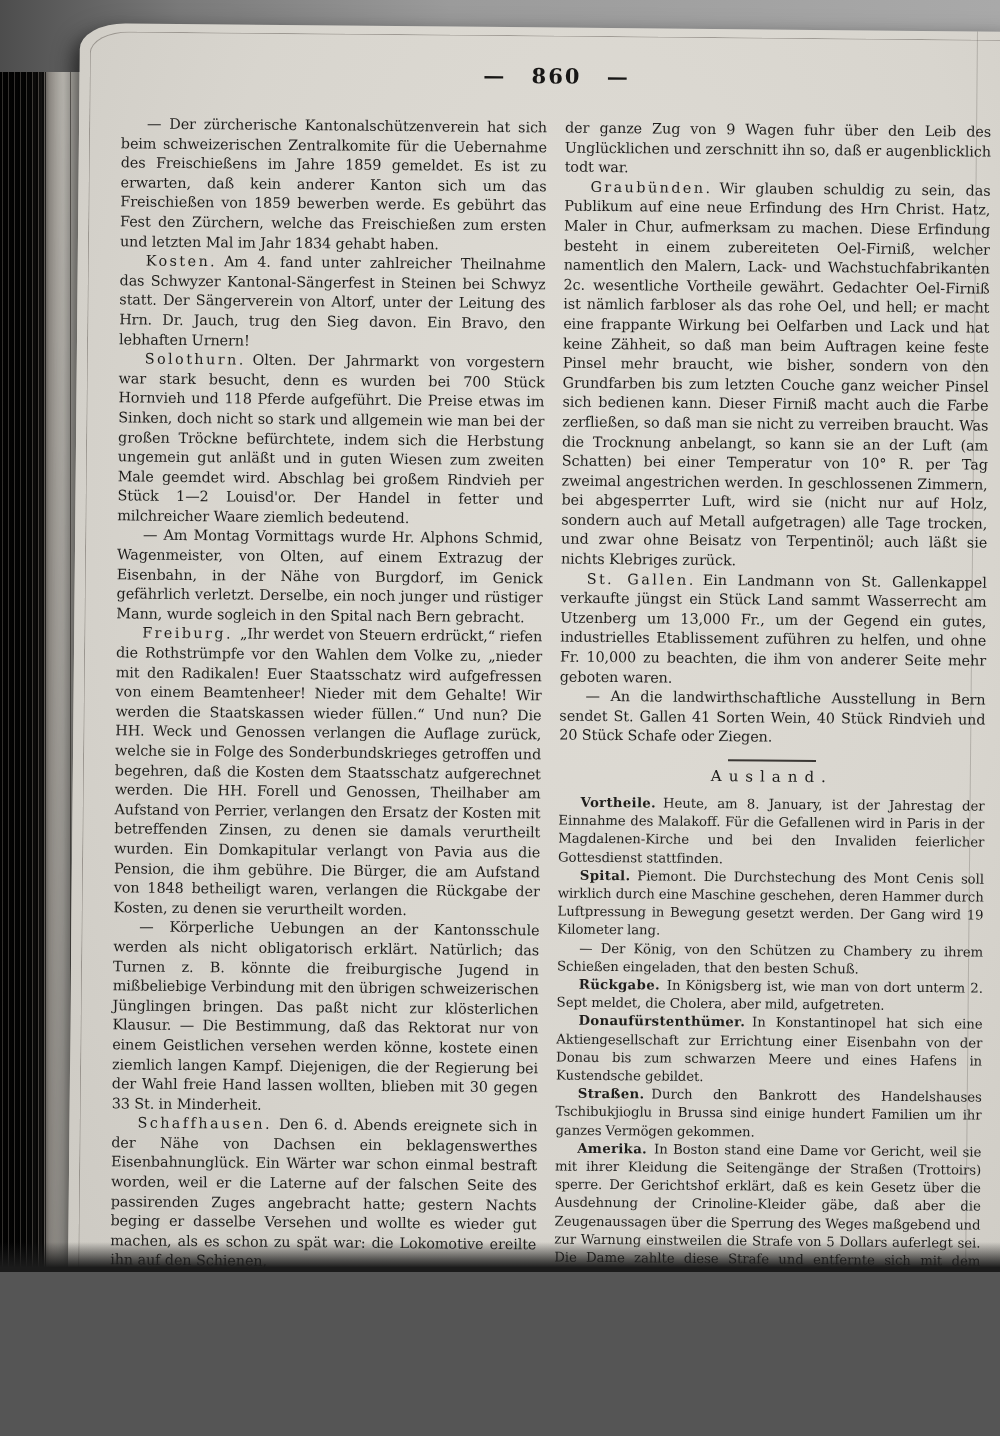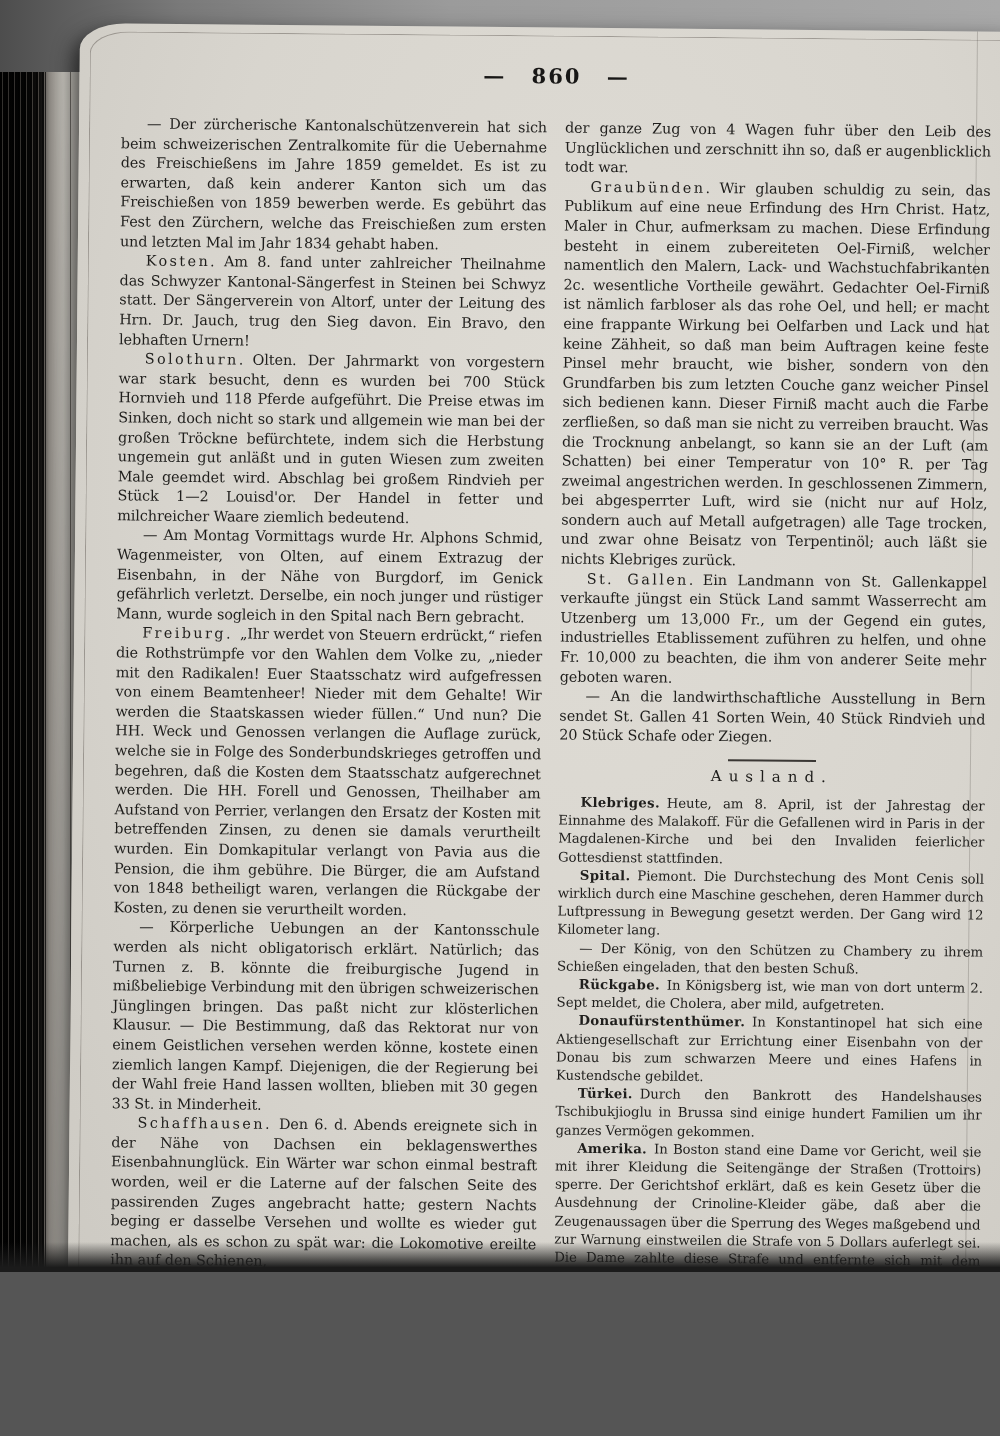--- a/index.html
+++ b/index.html
@@ -71,44 +71,44 @@
 
   <div class="page">
     <div class="page-inner">
 
       <div class="page-number">— 860 —</div>
 
       <div class="columns">
 
         <div class="col">
           <p class="para"><span class="dateline"></span><span>— Der zürcherische Kantonalschützenverein hat sich beim schweizerischen Zentralkomite für die Uebernahme des Freischießens im Jahre 1859 gemeldet. Es ist zu erwarten, daß kein anderer Kanton sich um das Freischießen von 1859 bewerben werde. Es gebührt das Fest den Zürchern, welche das Freischießen zum ersten und letzten Mal im Jahr 1834 gehabt haben.</span></p>
-          <p class="para"><span class="dateline">Kosten.</span><span>Am 8. fand unter zahlreicher Theilnahme das Schwyzer Kantonal-Sängerfest in Steinen bei Schwyz statt. Der Sängerverein von Altorf, unter der Leitung des Hrn. Dr. Jauch, trug den Sieg davon. Ein Bravo, den lebhaften Urnern!</span></p>
+          <p class="para"><span class="dateline">Kosten.</span><span>Am 4. fand unter zahlreicher Theilnahme das Schwyzer Kantonal-Sängerfest in Steinen bei Schwyz statt. Der Sängerverein von Altorf, unter der Leitung des Hrn. Dr. Jauch, trug den Sieg davon. Ein Bravo, den lebhaften Urnern!</span></p>
           <p class="para"><span class="dateline">Solothurn.</span><span>Olten. Der Jahrmarkt von vorgestern war stark besucht, denn es wurden bei 700 Stück Hornvieh und 118 Pferde aufgeführt. Die Preise etwas im Sinken, doch nicht so stark und allgemein wie man bei der großen Tröckne befürchtete, indem sich die Herbstung ungemein gut anläßt und in guten Wiesen zum zweiten Male geemdet wird. Abschlag bei großem Rindvieh per Stück 1—2 Louisd'or. Der Handel in fetter und milchreicher Waare ziemlich bedeutend.</span></p>
           <p class="para"><span class="dateline"></span><span>— Am Montag Vormittags wurde Hr. Alphons Schmid, Wagenmeister, von Olten, auf einem Extrazug der Eisenbahn, in der Nähe von Burgdorf, im Genick gefährlich verletzt. Derselbe, ein noch junger und rüstiger Mann, wurde sogleich in den Spital nach Bern gebracht.</span></p>
           <p class="para"><span class="dateline">Freiburg.</span><span>„Ihr werdet von Steuern erdrückt,“ riefen die Rothstrümpfe vor den Wahlen dem Volke zu, „nieder mit den Radikalen! Euer Staatsschatz wird aufgefressen von einem Beamtenheer! Nieder mit dem Gehalte! Wir werden die Staatskassen wieder füllen.“ Und nun? Die HH. Weck und Genossen verlangen die Auflage zurück, welche sie in Folge des Sonderbundskrieges getroffen und begehren, daß die Kosten dem Staatsschatz aufgerechnet werden. Die HH. Forell und Genossen, Theilhaber am Aufstand von Perrier, verlangen den Ersatz der Kosten mit betreffenden Zinsen, zu denen sie damals verurtheilt wurden. Ein Domkapitular verlangt von Pavia aus die Pension, die ihm gebühre. Die Bürger, die am Aufstand von 1848 betheiligt waren, verlangen die Rückgabe der Kosten, zu denen sie verurtheilt worden.</span></p>
           <p class="para"><span class="dateline"></span><span>— Körperliche Uebungen an der Kantonsschule werden als nicht obligatorisch erklärt. Natürlich; das Turnen z. B. könnte die freiburgische Jugend in mißbeliebige Verbindung mit den übrigen schweizerischen Jünglingen bringen. Das paßt nicht zur klösterlichen Klausur. — Die Bestimmung, daß das Rektorat nur von einem Geistlichen versehen werden könne, kostete einen ziemlich langen Kampf. Diejenigen, die der Regierung bei der Wahl freie Hand lassen wollten, blieben mit 30 gegen 33 St. in Minderheit.</span></p>
           <p class="para"><span class="dateline">Schaffhausen.</span><span>Den 6. d. Abends ereignete sich in der Nähe von Dachsen ein beklagenswerthes Eisenbahnunglück. Ein Wärter war schon einmal bestraft worden, weil er die Laterne auf der falschen Seite des passirenden Zuges angebracht hatte; gestern Nachts beging er dasselbe Versehen und wollte es wieder gut machen, als es schon zu spät war: die Lokomotive ereilte ihn auf den Schienen,</span></p>
         </div>
 
         <div class="col">
-          <p class="para cont"><span class="dateline"></span><span>der ganze Zug von 4 Wagen fuhr über den Leib des Unglücklichen und zerschnitt ihn so, daß er augenblicklich todt war.</span></p>
+          <p class="para cont"><span class="dateline"></span><span>der ganze Zug von 9 Wagen fuhr über den Leib des Unglücklichen und zerschnitt ihn so, daß er augenblicklich todt war.</span></p>
           <p class="para"><span class="dateline">Graubünden.</span><span>Wir glauben schuldig zu sein, das Publikum auf eine neue Erfindung des Hrn Christ. Hatz, Maler in Chur, aufmerksam zu machen. Diese Erfindung besteht in einem zubereiteten Oel-Firniß, welcher namentlich den Malern, Lack- und Wachstuchfabrikanten 2c. wesentliche Vortheile gewährt. Gedachter Oel-Firniß ist nämlich farbloser als das rohe Oel, und hell; er macht eine frappante Wirkung bei Oelfarben und Lack und hat keine Zähheit, so daß man beim Auftragen keine feste Pinsel mehr braucht, wie bisher, sondern von den Grundfarben bis zum letzten Couche ganz weicher Pinsel sich bedienen kann. Dieser Firniß macht auch die Farbe zerfließen, so daß man sie nicht zu verreiben braucht. Was die Trocknung anbelangt, so kann sie an der Luft (am Schatten) bei einer Temperatur von 10° R. per Tag zweimal angestrichen werden. In geschlossenen Zimmern, bei abgesperrter Luft, wird sie (nicht nur auf Holz, sondern auch auf Metall aufgetragen) alle Tage trocken, und zwar ohne Beisatz von Terpentinöl; auch läßt sie nichts Klebriges zurück.</span></p>
           <p class="para"><span class="dateline">St. Gallen.</span><span>Ein Landmann von St. Gallenkappel verkaufte jüngst ein Stück Land sammt Wasserrecht am Utzenberg um 13,000 Fr., um der Gegend ein gutes, industrielles Etablissement zuführen zu helfen, und ohne Fr. 10,000 zu beachten, die ihm von anderer Seite mehr geboten waren.</span></p>
           <p class="para"><span class="dateline"></span><span>— An die landwirthschaftliche Ausstellung in Bern sendet St. Gallen 41 Sorten Wein, 40 Stück Rindvieh und 20 Stück Schafe oder Ziegen.</span></p>
 
           <hr class="divider">
 
           <div class="ausland">
             <div class="ausland-header">Ausland.</div>
-            <p class="para"><span class="country">Klebriges.</span><span>Heute, am 8. April, ist der Jahrestag der Einnahme des Malakoff. Für die Gefallenen wird in Paris in der Magdalenen-Kirche und bei den Invaliden feierlicher Gottesdienst stattfinden.</span></p>
-            <p class="para"><span class="country">Spital.</span><span>Piemont. Die Durchstechung des Mont Cenis soll wirklich durch eine Maschine geschehen, deren Hammer durch Luftpressung in Bewegung gesetzt werden. Der Gang wird 12 Kilometer lang.</span></p>
+            <p class="para"><span class="country">Vortheile.</span><span>Heute, am 8. January, ist der Jahrestag der Einnahme des Malakoff. Für die Gefallenen wird in Paris in der Magdalenen-Kirche und bei den Invaliden feierlicher Gottesdienst stattfinden.</span></p>
+            <p class="para"><span class="country">Spital.</span><span>Piemont. Die Durchstechung des Mont Cenis soll wirklich durch eine Maschine geschehen, deren Hammer durch Luftpressung in Bewegung gesetzt werden. Der Gang wird 19 Kilometer lang.</span></p>
             <p class="para"><span class="country"></span><span>— Der König, von den Schützen zu Chambery zu ihrem Schießen eingeladen, that den besten Schuß.</span></p>
             <p class="para"><span class="country">Rückgabe.</span><span>In Königsberg ist, wie man von dort unterm 2. Sept meldet, die Cholera, aber mild, aufgetreten.</span></p>
             <p class="para"><span class="country">Donaufürstenthümer.</span><span>In Konstantinopel hat sich eine Aktiengesellschaft zur Errichtung einer Eisenbahn von der Donau bis zum schwarzen Meere und eines Hafens in Kustendsche gebildet.</span></p>
-            <p class="para"><span class="country">Türkei.</span><span>Durch den Bankrott des Handelshauses Tschibukjioglu in Brussa sind einige hundert Familien um ihr ganzes Vermögen gekommen.</span></p>
+            <p class="para"><span class="country">Straßen.</span><span>Durch den Bankrott des Handelshauses Tschibukjioglu in Brussa sind einige hundert Familien um ihr ganzes Vermögen gekommen.</span></p>
             <p class="para"><span class="country">Amerika.</span><span>In Boston stand eine Dame vor Gericht, weil sie mit ihrer Kleidung die Seitengänge der Straßen (Trottoirs) sperre. Der Gerichtshof erklärt, daß es kein Gesetz über die Ausdehnung der Crinoline-Kleider gäbe, daß aber die Zeugenaussagen über die Sperrung des Weges maßgebend und zur Warnung einstweilen die Strafe von 5 Dollars auferlegt sei. Die Dame zahlte diese Strafe und entfernte sich mit dem Lächeln der Verachtung auf den Lippen.</span></p>
           </div>
         </div>
 
       </div>
     </div>
   </div>
 
   <div class="bg-bottom"></div>
 </div>

